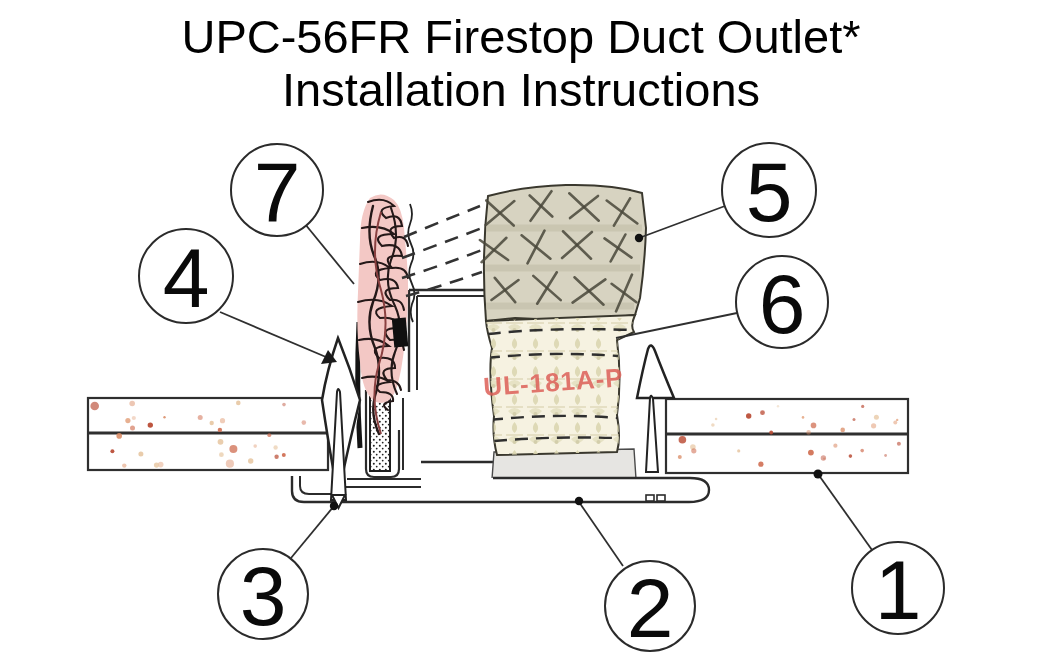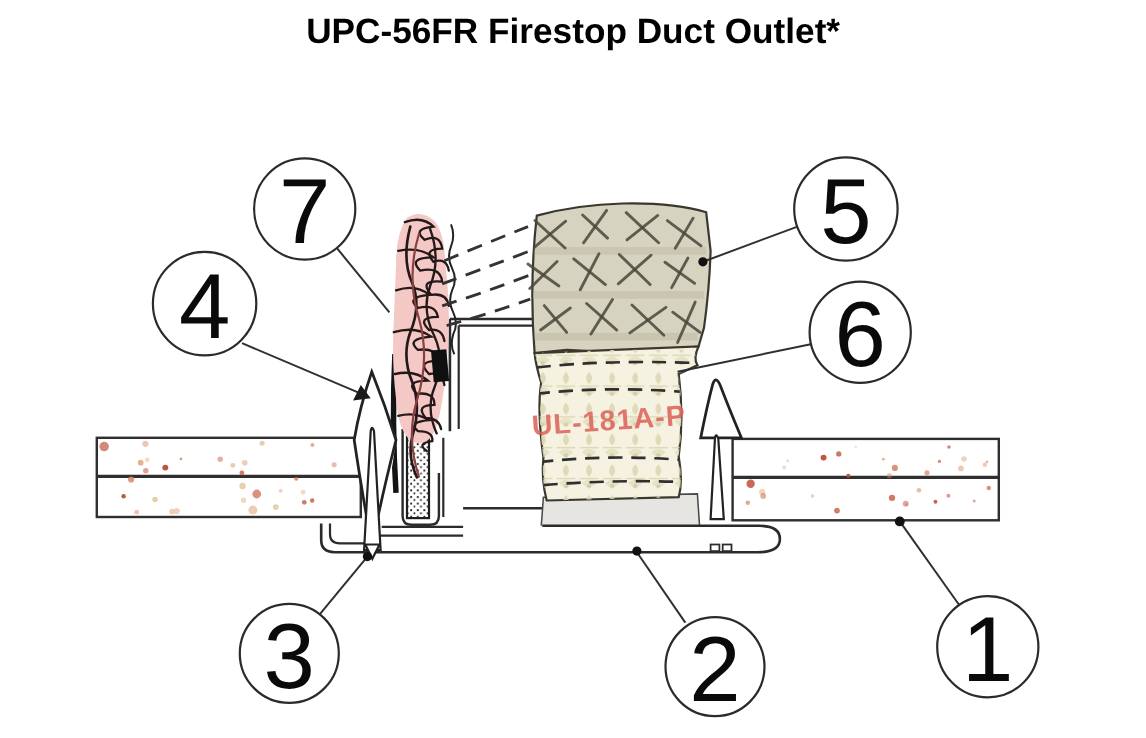--- a/index.html
+++ b/index.html
@@ -1,29 +1,30 @@
 <!DOCTYPE html>
 <html><head>
 <meta charset="utf-8">
 <style>
   html,body{margin:0;padding:0;background:#ffffff;}
   #stage{position:relative;width:1042px;height:671px;background:#ffffff;overflow:hidden;
          font-family:"Liberation Sans","DejaVu Sans",sans-serif;}
   #titleblock{position:absolute;top:10px;left:0;width:1042px;text-align:center;color:#000;}
-  #titleblock .tline{font-size:32px;font-weight:bold;line-height:1.13;letter-spacing:0px;}
+  #titleblock .tline{font-size:47px;font-weight:normal;line-height:1.13;letter-spacing:0px;}
   svg{position:absolute;top:0;left:0;}
   text.callout-num{font-family:"Liberation Sans","DejaVu Sans",sans-serif;font-weight:400;}
 </style>
 </head>
 <body>
 
 <div id="stage">
 
   <div id="titleblock">
     <div class="tline">UPC-56FR Firestop Duct Outlet*</div>
+    <div class="tline">Installation Instructions</div>
   </div>
 
   <svg width="1042" height="671" viewBox="0 0 1042 671">
     <defs>
       <pattern id="stip" width="6" height="6" patternUnits="userSpaceOnUse">
         <rect width="6" height="6" fill="#ffffff"></rect>
         <circle cx="1.8" cy="1.8" r="1" fill="#222222"></circle>
         <circle cx="4.7" cy="4.6" r="0.9" fill="#222222"></circle>
       </pattern>
       <pattern id="orn" width="21" height="28" patternUnits="userSpaceOnUse">

